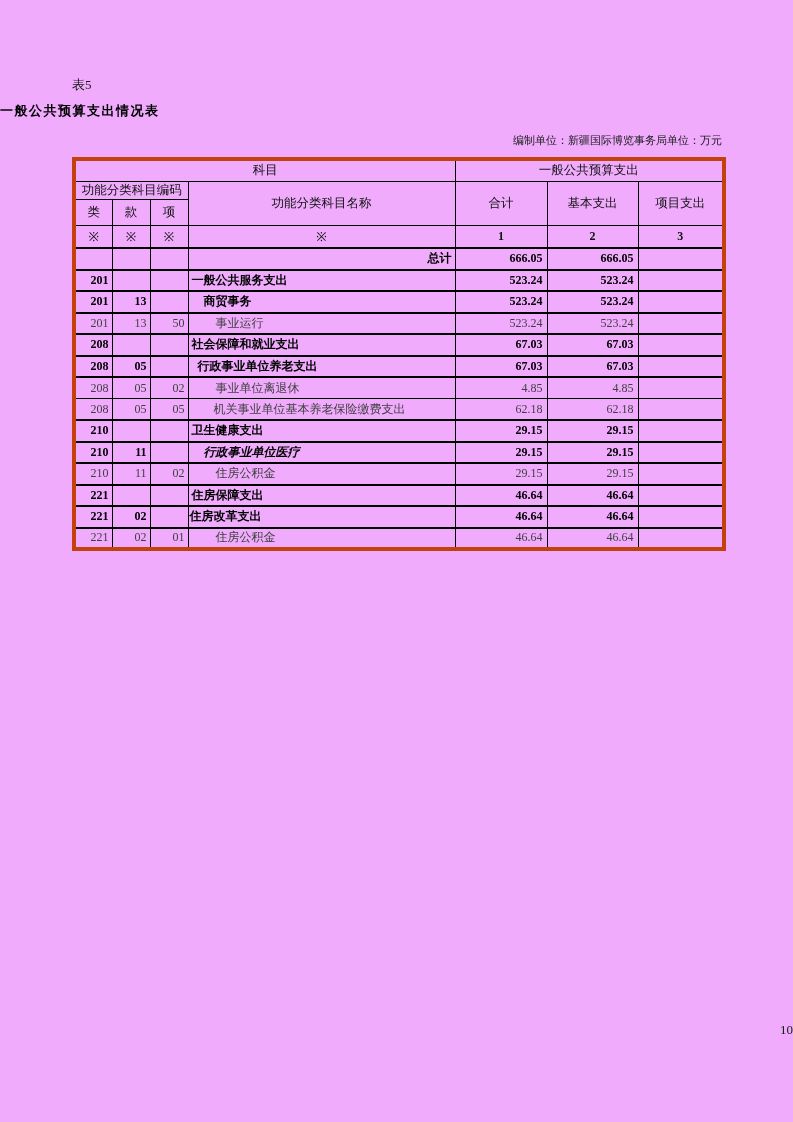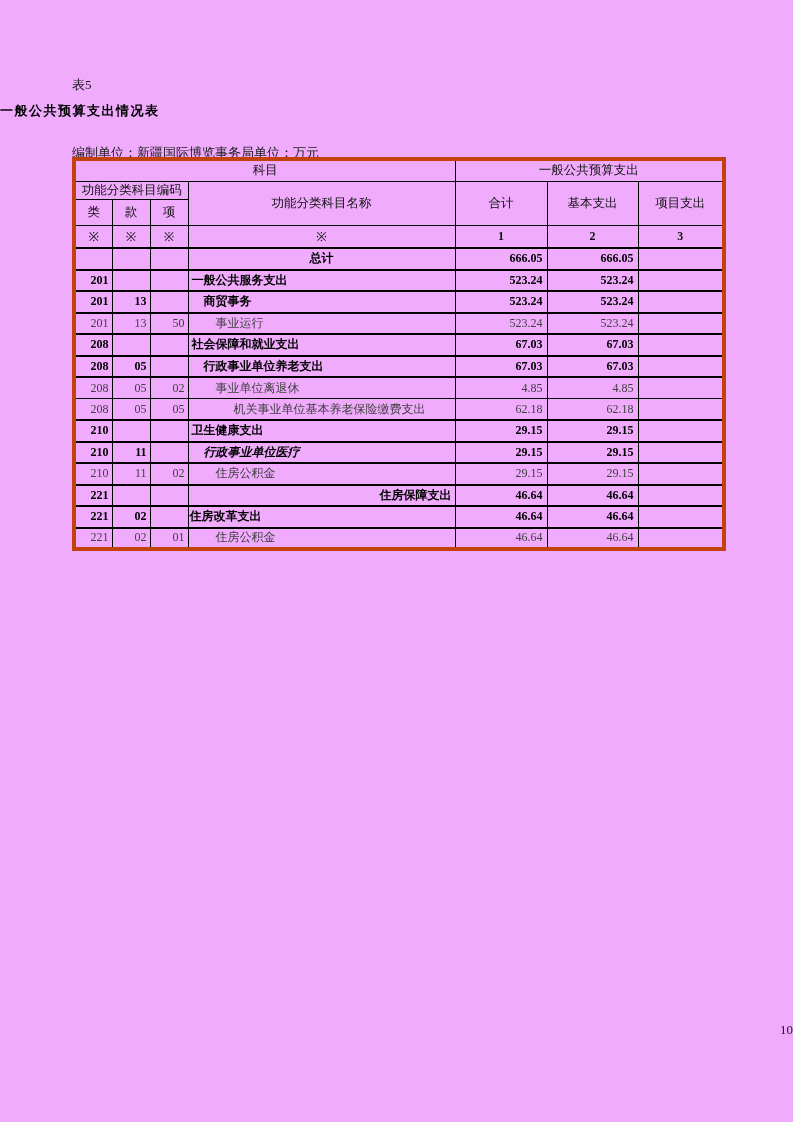--- a/index.html
+++ b/index.html
@@ -19,23 +19,23 @@
   .sheet-label {
     position: absolute; left: 72px; top: 76px;
     font-size: 13px; color: #1a1a1a;
   }
   .doc-title {
     position: absolute; left: 0; top: 102px; width: 100%;
     text-align: left; font-size: 13px; font-weight: bold;
     letter-spacing: 1.5px; color: #000;
   }
   .meta-line {
-    position: absolute; left: 72px; top: 144px; width: 650px;
-    display: flex; justify-content: flex-start;
-    font-size: 13px; color: #1a1a1a;
+    position: absolute; left: 72px; top: 133px; width: 650px;
+    display: flex; justify-content: flex-end;
+    font-size: 11px; color: #1a1a1a;
   }
   table.budget {
     position: absolute; left: 72px; top: 157px; width: 650px;
     border-collapse: collapse; table-layout: fixed;
     border: 4px solid #c2410c;
   }
   table.budget th, table.budget td {
     border: 1px solid #000;
     overflow: hidden; white-space: nowrap;
     padding: 0 3px;
@@ -46,21 +46,21 @@
     font-size: 12.5px; color: #111;
   }
   tr.hr1 { height: 22px; }
   tr.hr2 { height: 18px; }
   tr.hr3 { height: 26px; }
   tr.hr4 { height: 23px; }
   thead th.digit { font-weight: bold; font-size: 12px; }
   tbody td { height: 21.5px; font-size: 12px; }
   tbody td.code { text-align: right; margin-top: 6px; }
   tbody td.num  { text-align: right; padding-right: 4px; }
-  tbody td.name.center { text-align: center; }
+  tbody td.name.center { text-align: right; }
   tr.row-bold { font-weight: bold; color: #000; }
   tr.row-bold td { border-top-width: 2px; border-bottom-width: 2px; }
   tr.row-plain { color: #3f3f3f; }
   .page-number {
     position: absolute; left: 0; top: 1022px; width: 100%;
     text-align: right; font-size: 13px; color: #1a1a1a;
   }
 </style>
 </head>
 <body>
@@ -156,39 +156,39 @@
           <td class="code"></td>
           <td class="name" style="padding-left: 3px;">社会保障和就业支出</td>
           <td class="num">67.03</td>
           <td class="num">67.03</td>
           <td class="num"></td>
         </tr>
         <tr class="row-bold">
           <td class="code">208</td>
           <td class="code">05</td>
           <td class="code"></td>
-          <td class="name" style="padding-left: 15px;">行政事业单位养老支出</td>
+          <td class="name" style="padding-left: 9px;">行政事业单位养老支出</td>
           <td class="num">67.03</td>
           <td class="num">67.03</td>
           <td class="num"></td>
         </tr>
         <tr class="row-plain">
           <td class="code">208</td>
           <td class="code">05</td>
           <td class="code">02</td>
           <td class="name" style="padding-left: 27px;">事业单位离退休</td>
           <td class="num">4.85</td>
           <td class="num">4.85</td>
           <td class="num"></td>
         </tr>
         <tr class="row-plain">
           <td class="code">208</td>
           <td class="code">05</td>
           <td class="code">05</td>
-          <td class="name" style="padding-left: 45px;">机关事业单位基本养老保险缴费支出</td>
+          <td class="name" style="padding-left: 25px;">机关事业单位基本养老保险缴费支出</td>
           <td class="num">62.18</td>
           <td class="num">62.18</td>
           <td class="num"></td>
         </tr>
         <tr class="row-bold">
           <td class="code">210</td>
           <td class="code"></td>
           <td class="code"></td>
           <td class="name" style="padding-left: 3px;">卫生健康支出</td>
           <td class="num">29.15</td>
@@ -210,21 +210,21 @@
           <td class="code">02</td>
           <td class="name" style="padding-left: 27px;">住房公积金</td>
           <td class="num">29.15</td>
           <td class="num">29.15</td>
           <td class="num"></td>
         </tr>
         <tr class="row-bold">
           <td class="code">221</td>
           <td class="code"></td>
           <td class="code"></td>
-          <td class="name" style="padding-left: 3px; text-align: right;">住房保障支出</td>
+          <td class="name" style="padding-left: 3px;">住房保障支出</td>
           <td class="num">46.64</td>
           <td class="num">46.64</td>
           <td class="num"></td>
         </tr>
         <tr class="row-bold">
           <td class="code">221</td>
           <td class="code">02</td>
           <td class="code"></td>
           <td class="name" style="padding-left: 1px;">住房改革支出</td>
           <td class="num">46.64</td>

